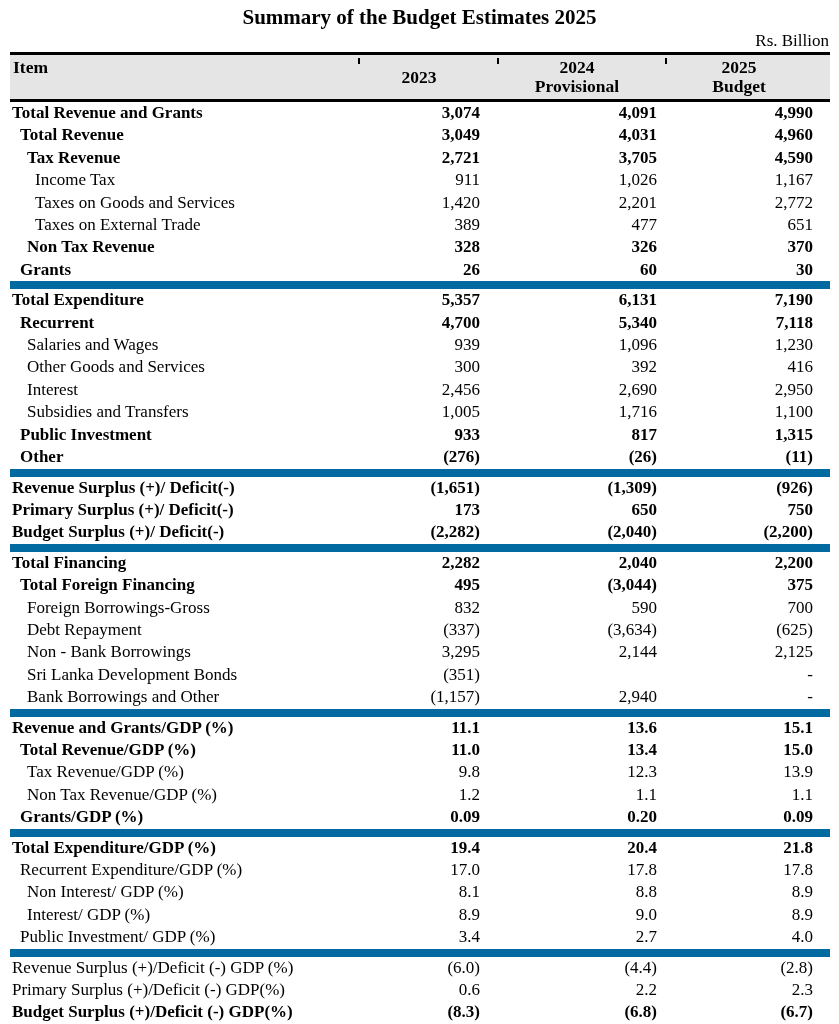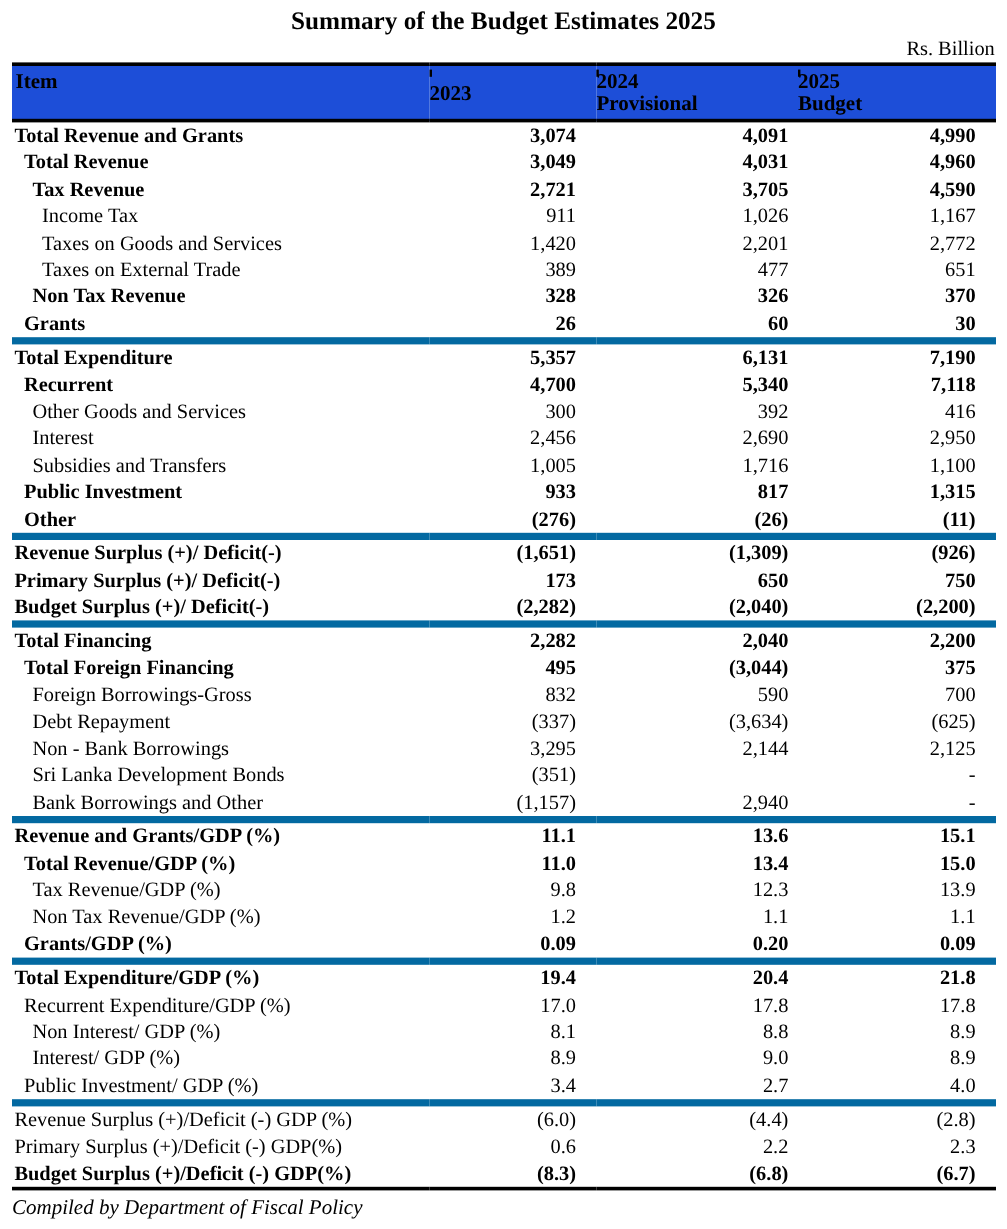--- a/index.html
+++ b/index.html
@@ -17,46 +17,46 @@
   .unit {
     text-align: right; font-size: 17px; line-height: 22px;
     padding-right: 10px; height: 22px;
   }
   table {
     border-collapse: collapse; table-layout: fixed;
     margin-left: 10px; width: 820px;
     border-top: 3.2px solid #000; border-bottom: 3.2px solid #000;
   }
   thead th {
-    background: #1d4ed8;
+    background: #e5e5e5;
     border-bottom: 3.2px solid #000;
     font-size: 17.5px; font-weight: bold;
     padding: 3px 0 3px 0;
   }
   .hl { line-height: 19px; }
   .th-item { text-align: left; vertical-align: top; padding-left: 3px; }
-  .th-num  { text-align: left; vertical-align: middle; }
+  .th-num  { text-align: center; vertical-align: middle; }
   th.c1 { padding-right: 17px; }
   th.c2 { padding-right: 8px; margin-top: 44px; }
   th.c3 { padding-right: 17px; }
   tbody td {
     height: 22.4px; line-height: 22.4px; padding: 0;
     font-size: 17px; white-space: nowrap; overflow: hidden;
   }
   td.label { text-align: left; }
   td.num   { text-align: right; }
   td.num.col0 { padding-right: 17px; margin-top: 12px; }
   td.num.col1 { padding-right: 8px; }
   td.num.col2 { padding-right: 17px; }
   .indent-0 { padding-left: 2px; }
   .indent-1 { padding-left: 10px; }
   .indent-2 { padding-left: 17px; }
   .indent-3 { padding-left: 25px; }
   tr.bold td { font-weight: bold; }
-  tr.section-start td { border-top: 6px solid #0369a1; }
+  tr.section-start td { border-top: 8px solid #0369a1; }
   .tick { position: absolute; width: 2px; height: 6px; background: #000; top: 54px; }
   .tick.t1 { left: 358px; }
   .tick.t2 { left: 497px; }
   .tick.t3 { left: 665px; }
   .footer {
     margin: 4px 0 0 10px; font-style: italic; font-size: 17.5px; line-height: 21px;
   }
 </style>
 </head>
 <body>
@@ -151,20 +151,26 @@
           <td class="num col1">6,131</td>
           <td class="num col2">7,190</td>
         </tr>
         <tr class="bold">
           <td class="label indent-1">Recurrent</td>
           <td class="num col0">4,700</td>
           <td class="num col1">5,340</td>
           <td class="num col2">7,118</td>
         </tr>
         <tr>
+          <td class="label indent-2">Salaries and Wages</td>
+          <td class="num col0">939</td>
+          <td class="num col1">1,096</td>
+          <td class="num col2">1,230</td>
+        </tr>
+        <tr>
           <td class="label indent-2">Other Goods and Services</td>
           <td class="num col0">300</td>
           <td class="num col1">392</td>
           <td class="num col2">416</td>
         </tr>
         <tr>
           <td class="label indent-2">Interest</td>
           <td class="num col0">2,456</td>
           <td class="num col1">2,690</td>
           <td class="num col2">2,950</td>

